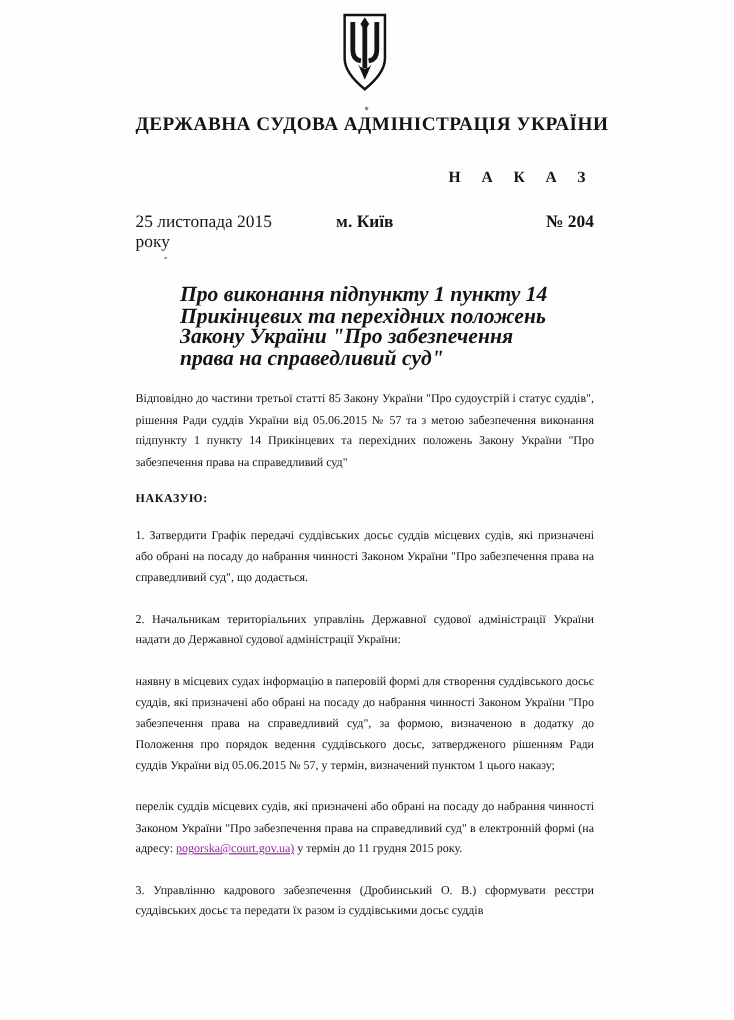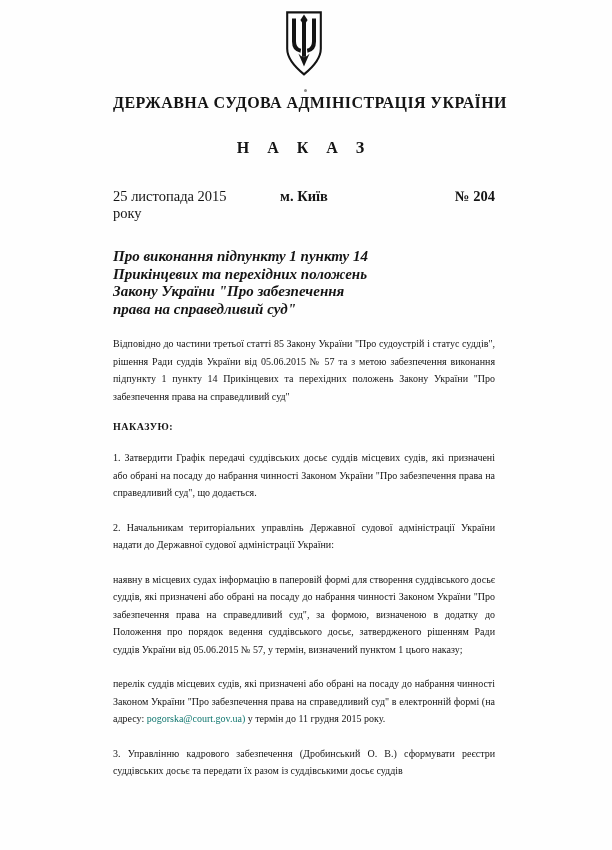--- a/index.html
+++ b/index.html
@@ -19,58 +19,60 @@
   .emblem-wrap { text-align: center; margin-bottom: 12px; }
   .emblem { display: inline-block; }
   .org-name {
     text-align: center;
     font-weight: bold;
     font-size: 16px;
     letter-spacing: 0.4px;
     white-space: nowrap;
   }
   .doc-type {
-    text-align: center;
+    text-align: right;
     font-weight: bold;
-    font-size: 16px;
+    font-size: 13px;
     letter-spacing: 7px;
     margin-top: 27px;
   }
   .meta-row {
     display: flex;
     align-items: baseline;
-    margin-top: 31px;
+    margin-top: 21px;
     font-size: 14.5px;
   }
   .meta-date { flex: 1; text-align: left; }
   .meta-city { flex: 1; text-align: center; font-weight: bold; }
   .meta-number { flex: 1; text-align: right; font-weight: bold; }
   .subject {
     margin-top: 26px;
     font-weight: bold;
     font-style: italic;
-    font-size: 15px;
+    font-size: 18px;
     line-height: 17.5px;
+    margin-left: 37px;
   }
   .subject div { white-space: nowrap; }
   .para {
     font-size: 10px;
     line-height: 17.5px;
     text-align: justify;
     margin-top: 14px;
   }
   .para.gap { margin-top: 17px; }
   .resolve-heading {
     font-weight: bold;
     font-size: 10px;
     margin-top: 16px;
     letter-spacing: 0.5px;
   }
   .email-link {
-    color: #0f766e;
+    color: #a21caf;
+    text-decoration: underline;
     cursor: pointer;
   }
   .speck {
     position: absolute;
     background: #8a8a8a;
     border-radius: 50%;
     width: 3px; height: 3px;
   }
   .speck-1 { left: 304px; top: 89px; }
   .speck-2 { left: 137px; top: 214px; width: 2px; height: 2px; }

